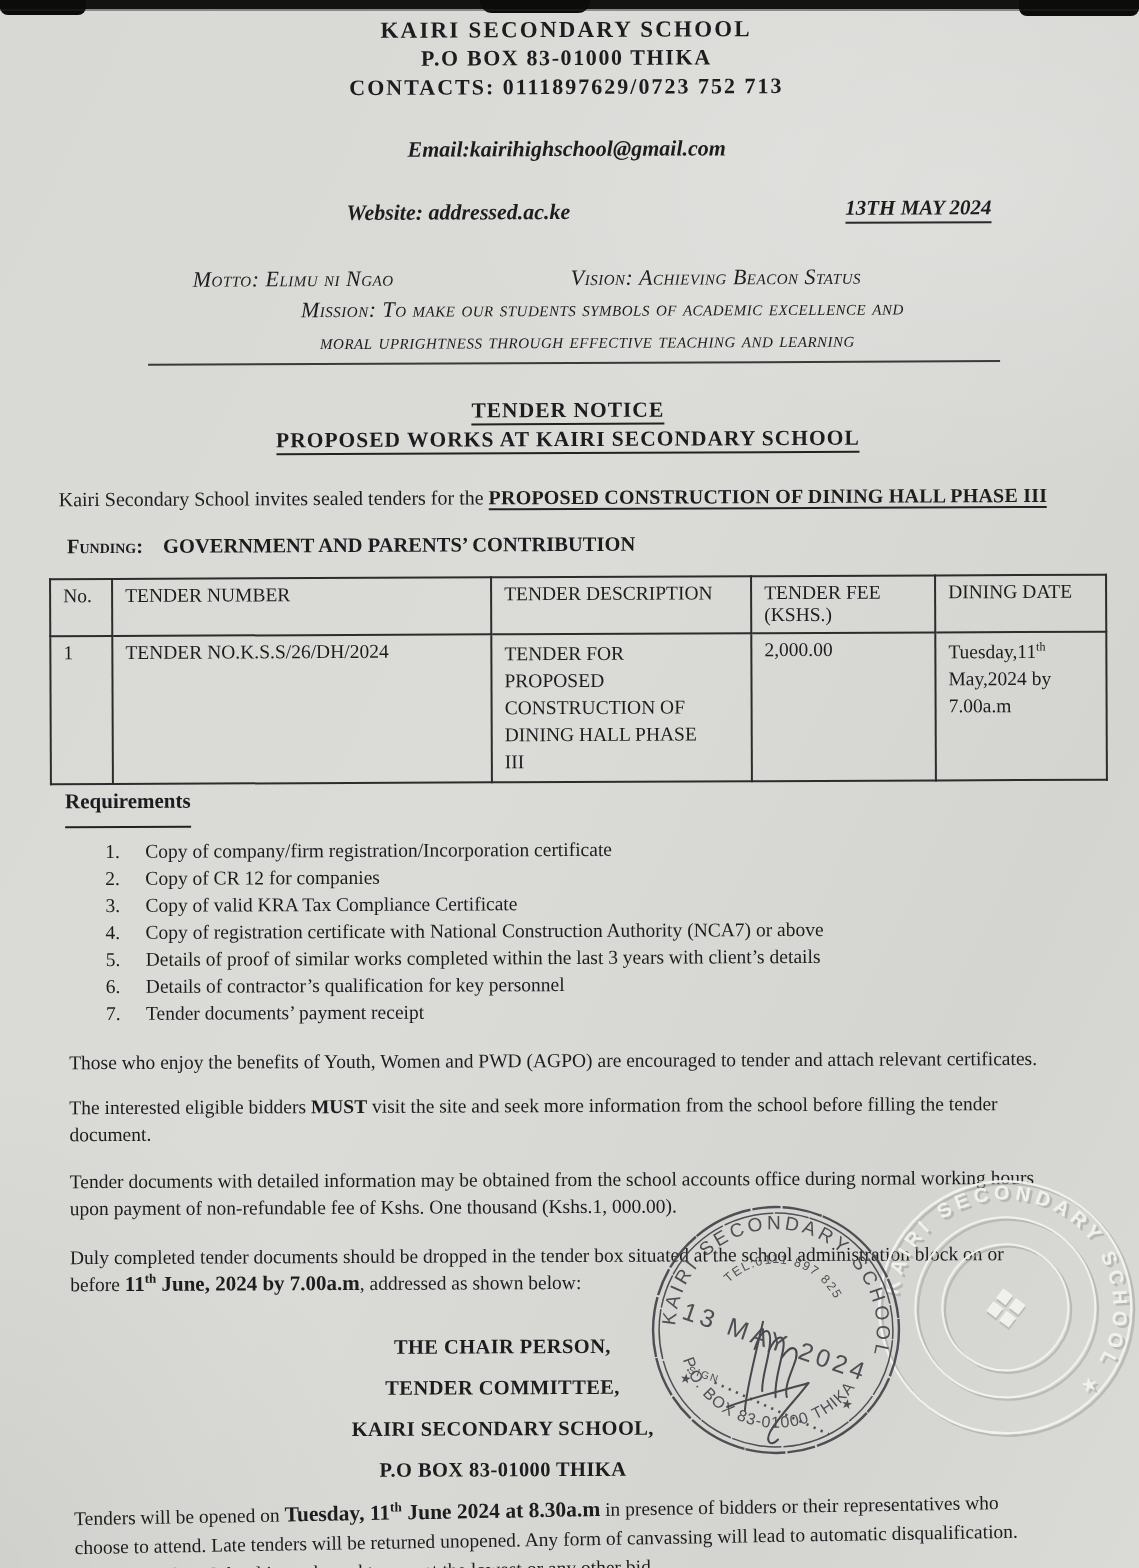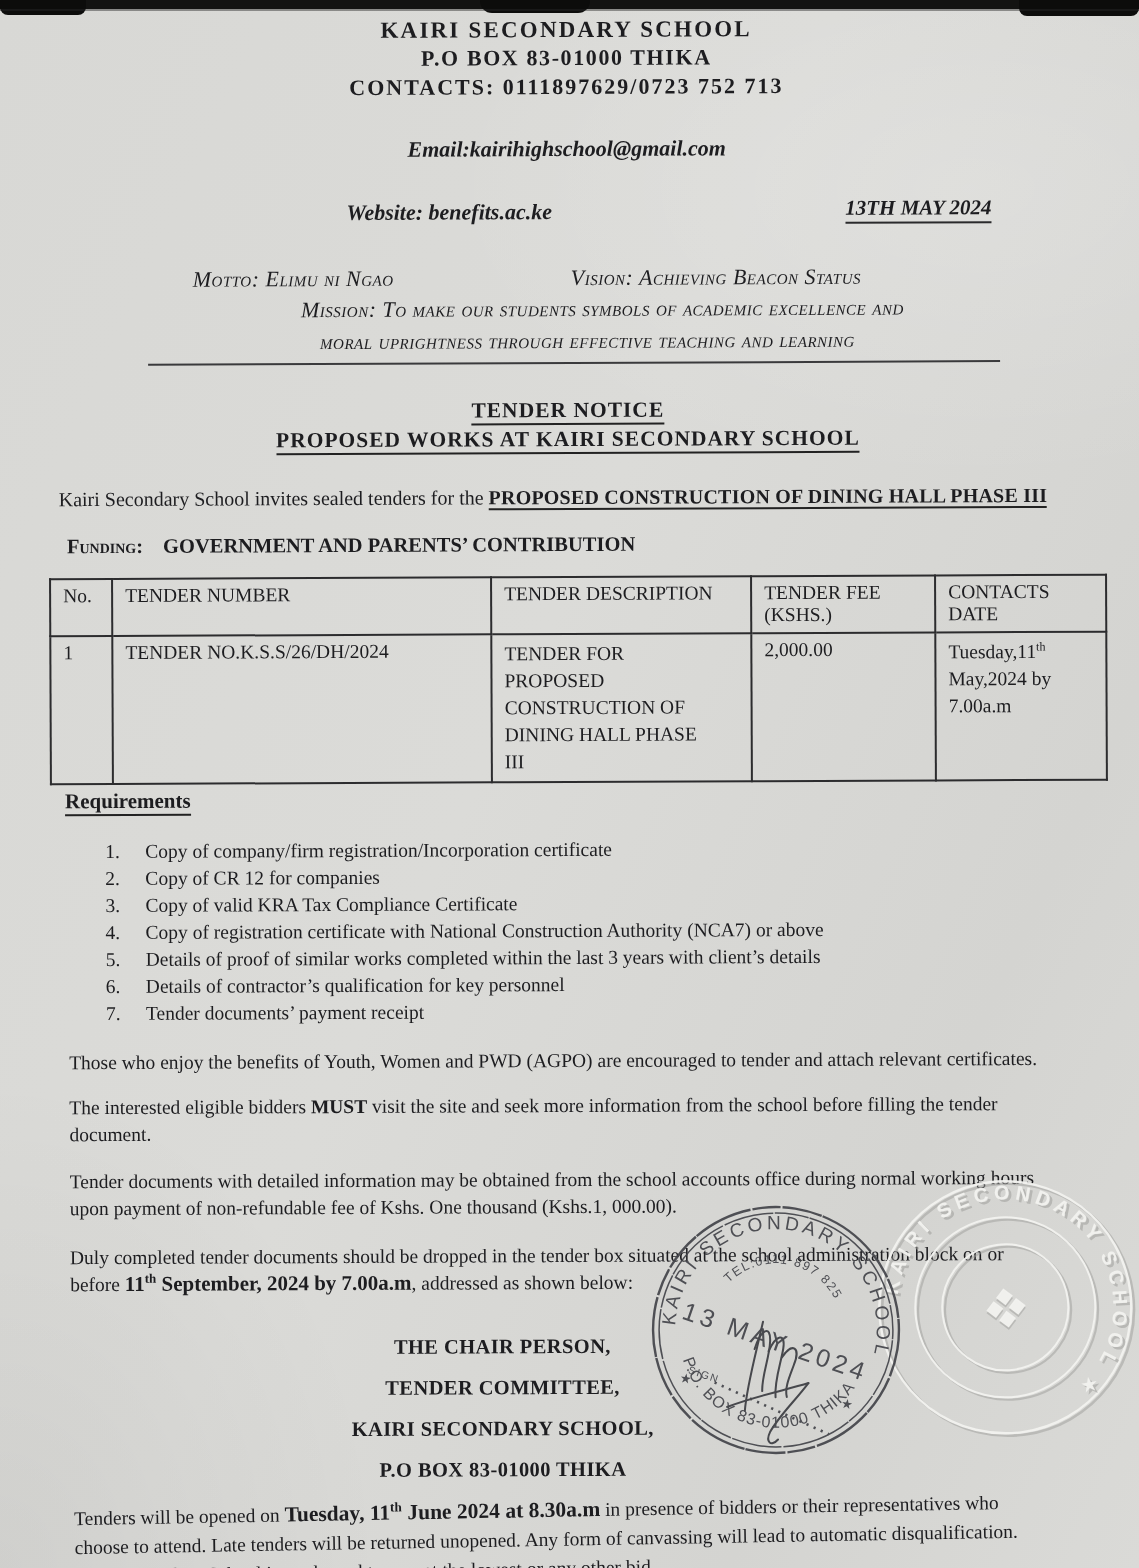--- a/index.html
+++ b/index.html
@@ -64,21 +64,21 @@
   table.tender { margin:20px 0 0 50px; border-collapse:collapse; table-layout:fixed; width:1056px;
                  font-size:19.5px; }
   table.tender th, table.tender td { border:2.2px solid #2c2c2e; vertical-align:top; text-align:left;
                  padding:5px 10px 6px 12px; font-weight:normal; }
   table.tender thead th { height:56px; }
   td.c-desc, td.c-close { font-weight:bold; }
   td .line { display:block; line-height:27px; }
   sup.s { font-size:62%; vertical-align:super; line-height:0; }
 
   .req-heading { margin:4px 0 0 65px; font-size:21px; font-weight:bold; }
-  .req-heading span { border-bottom:2.5px solid #222; padding-bottom:1px; }
+  .req-heading span { border-bottom:2.5px solid #222; padding-bottom:13px; }
 
   .req-list { margin:24px 0 0 105px; list-style:none; font-size:19.5px; }
   .req-list li { line-height:27px; }
   .req-list .num { display:inline-block; width:40px; }
 
   .para { margin-left:68px; width:1010px; font-size:19.5px; line-height:27.5px; }
   .p-agpo   { margin-top:22px; }
   .p-must   { margin-top:17px; }
   .p-obtain { margin-top:19px; }
   .p-drop   { margin-top:21px; }
@@ -124,21 +124,21 @@
     <div class="center po-box">P.O BOX 83-01000 THIKA</div>
     <div class="center contacts">CONTACTS: 0111897629/0723 752 713</div>
 
     <div class="center email-line">
       <span class="lbl">Email:</span><span>kairihighschool@gmail.com</span>
     </div>
 
     <div class="website-row">
       <span class="website">
         <span>Website:</span>
-        <span>benefits.ac.ke</span>
+        <span>addressed.ac.ke</span>
       </span>
       <span class="doc-date">13TH MAY 2024</span>
     </div>
 
     <div class="motto-row">
       <span class="motto-block">
         <span>Motto:</span>
         <span>Elimu ni Ngao</span>
       </span>
       <span>
@@ -172,21 +172,21 @@
           <col style="width:260px">
           <col style="width:184px">
           <col style="width:171px">
         </colgroup>
       <thead>
         <tr>
           <th>No.</th>
           <th>TENDER NUMBER</th>
           <th>TENDER DESCRIPTION</th>
           <th>TENDER FEE (KSHS.)</th>
-          <th>CONTACTS DATE</th>
+          <th>DINING DATE</th>
         </tr>
       </thead>
       <tbody>
         <tr>
           <td>1</td>
           <td>TENDER NO.K.S.S/26/DH/2024</td>
           <td class="c-desc">
             <span class="line">TENDER FOR</span>
             <span class="line">PROPOSED</span>
             <span class="line">CONSTRUCTION OF</span>
@@ -221,21 +221,21 @@
       <span>document.</span>
     </div>
 
     <div class="para p-obtain">
       <span>Tender documents with detailed information may be obtained from the school accounts office during normal working hours</span><br>
       <span>upon payment of non-refundable fee of Kshs. One thousand (Kshs.1, 000.00).</span>
     </div>
 
     <div class="para p-drop">
       <span>Duly completed tender documents should be dropped in the tender box situated at the school administration block on or</span><br>
-      <span>before </span><span class="b"><span>11</span><sup class="s">th</sup><span> September, 2024 by 7.00a.m</span></span><span>, addressed as shown below:</span>
+      <span>before </span><span class="b"><span>11</span><sup class="s">th</sup><span> June, 2024 by 7.00a.m</span></span><span>, addressed as shown below:</span>
     </div>
 
     <div class="address">
       <div>THE CHAIR PERSON,</div>
       <div>TENDER COMMITTEE,</div>
       <div>KAIRI SECONDARY SCHOOL,</div>
       <div>P.O BOX 83-01000 THIKA</div>
     </div>
 
     <div class="footer">

